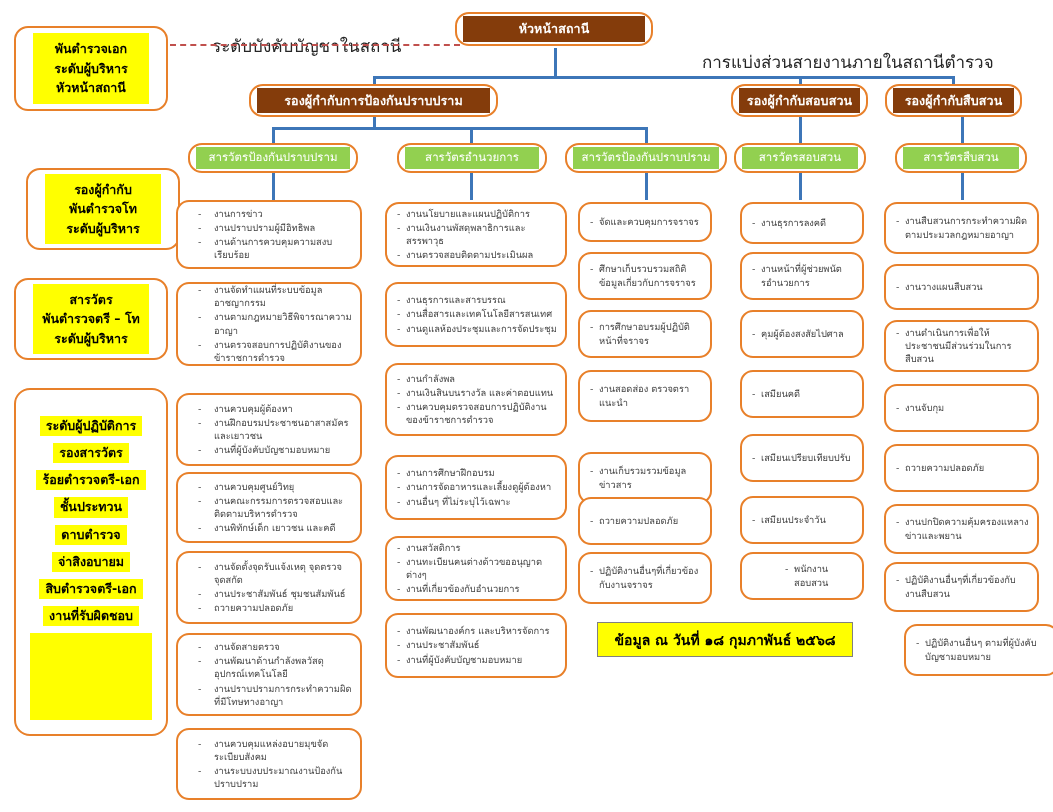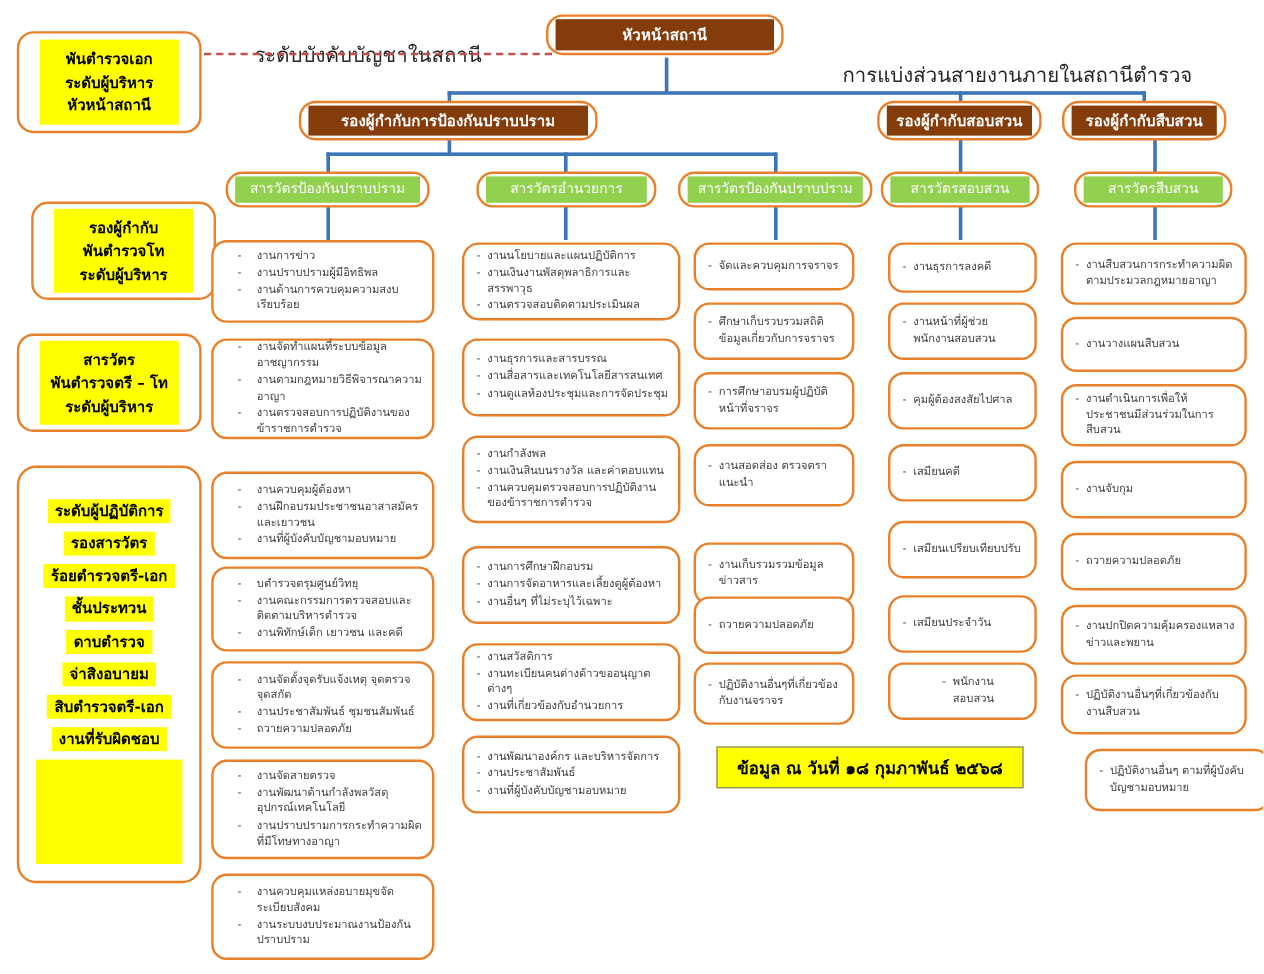--- a/index.html
+++ b/index.html
@@ -304,21 +304,21 @@
   <div class="task dashcol" style="left:176px; top:393px; width:186px; height:73px;">
     <ul>
       <li>งานควบคุมผู้ต้องหา</li>
       <li>งานฝึกอบรมประชาชนอาสาสมัครและเยาวชน</li>
       <li>งานที่ผู้บังคับบัญชามอบหมาย</li>
     </ul>
   </div>
 
   <div class="task dashcol" style="left:176px; top:472px; width:186px; height:71px;">
     <ul>
-      <li>บตำรวจตรุมศูนย์วิทยุ</li>
+      <li>งานควบคุมศูนย์วิทยุ</li>
       <li>งานคณะกรรมการตรวจสอบและติดตามบริหารตำรวจ</li>
       <li>งานพิทักษ์เด็ก เยาวชน และคดี</li>
     </ul>
   </div>
 
   <div class="task dashcol" style="left:176px; top:551px; width:186px; height:73px;">
     <ul>
       <li>งานจัดตั้งจุดรับแจ้งเหตุ จุดตรวจ จุดสกัด</li>
       <li>งานประชาสัมพันธ์ ชุมชนสัมพันธ์</li>
       <li>ถวายความปลอดภัย</li>
@@ -431,21 +431,21 @@
   </div>
 
   <div class="task dashinline" style="left:740px; top:202px; width:124px; height:42px;">
     <ul>
       <li>งานธุรการลงคดี</li>
     </ul>
   </div>
 
   <div class="task dashinline" style="left:740px; top:252px; width:124px; height:48px;">
     <ul>
-      <li>งานหน้าที่ผู้ช่วยพนักงานสอบสวน</li>
+      <li>งานหน้าที่ผู้ช่วยพนัตรอำนวยการ</li>
     </ul>
   </div>
 
   <div class="task dashinline" style="left:740px; top:310px; width:124px; height:48px;">
     <ul>
       <li>คุมผู้ต้องสงสัยไปศาล</li>
     </ul>
   </div>
 
   <div class="task dashinline" style="left:740px; top:370px; width:124px; height:48px;">

